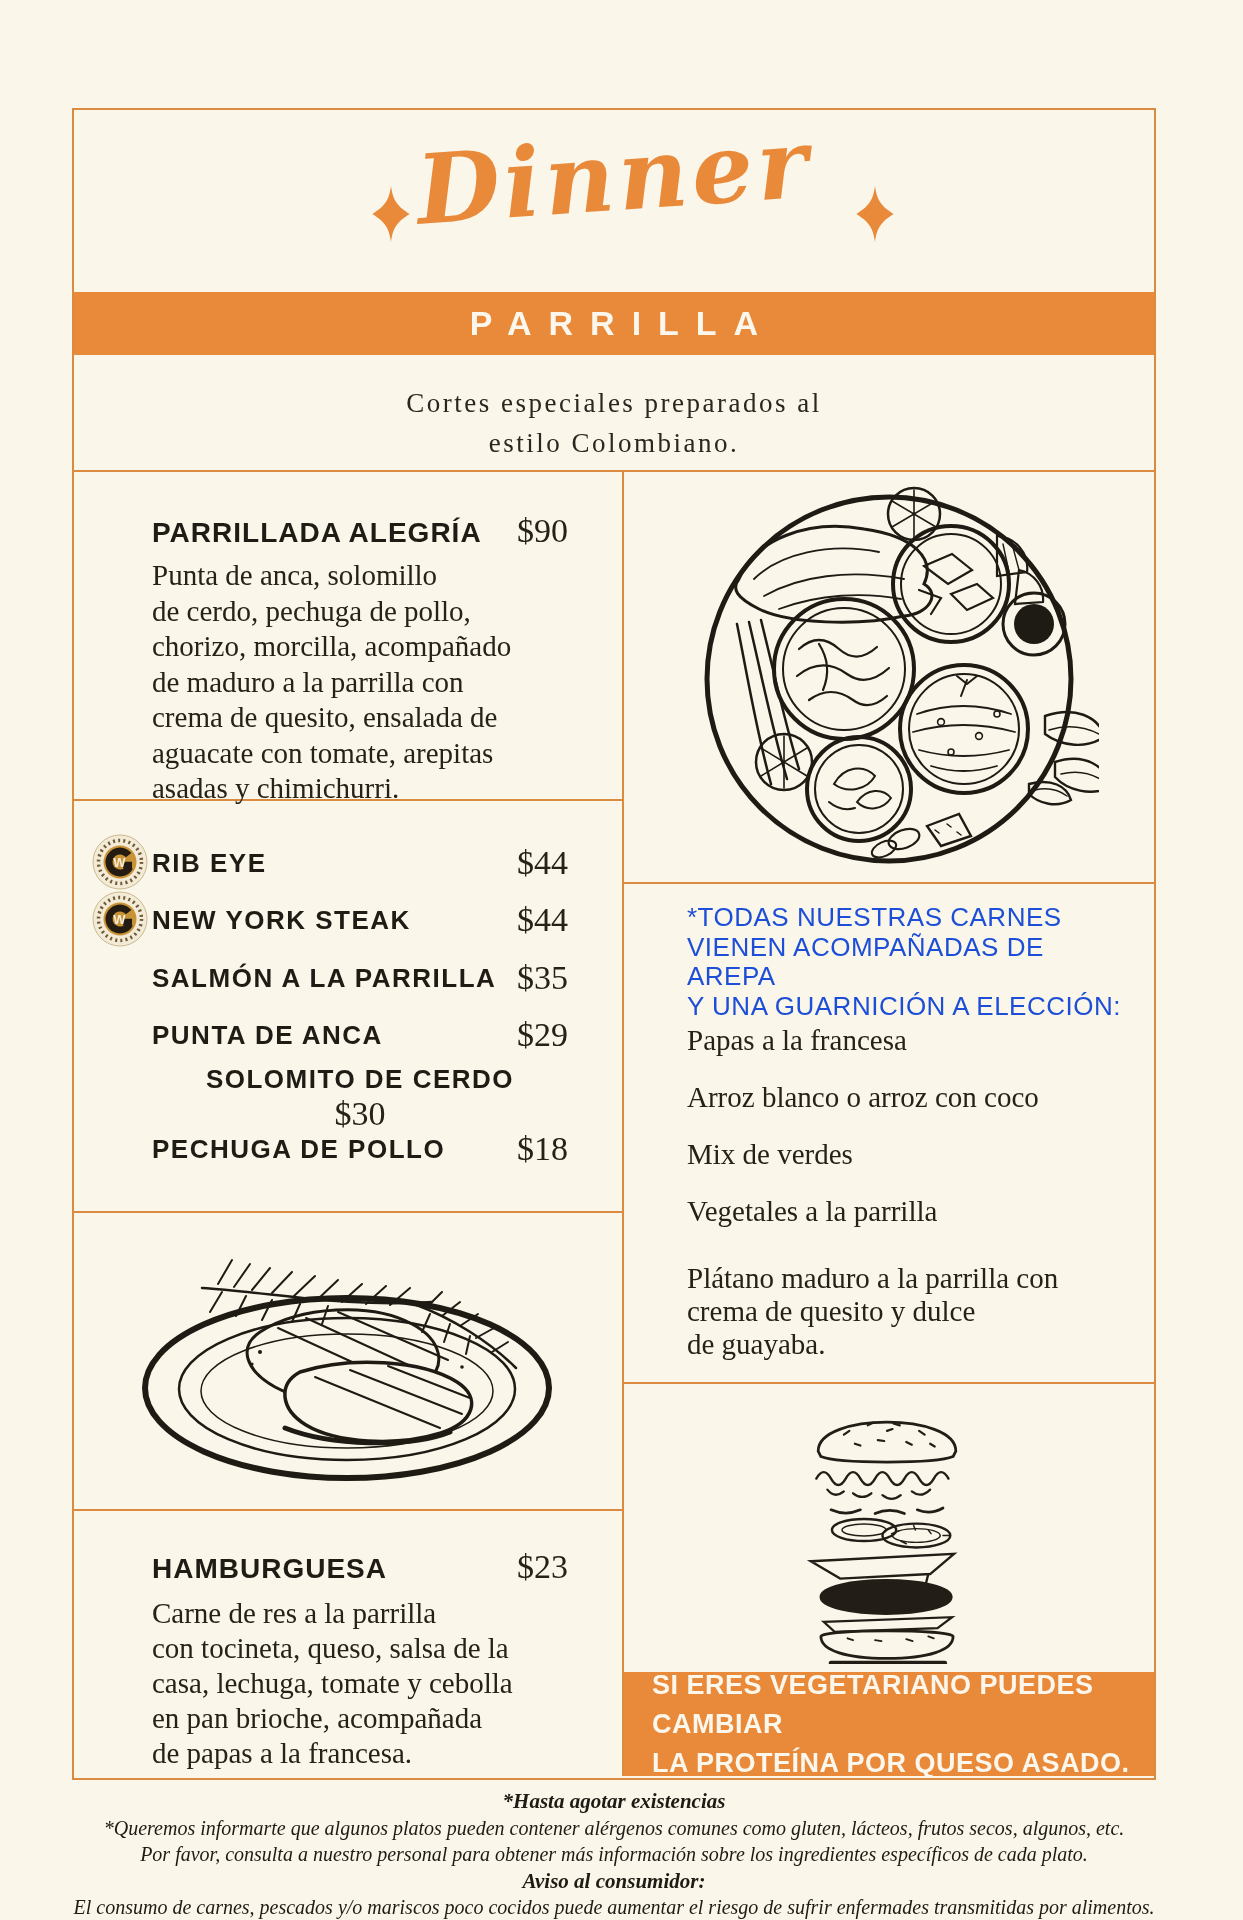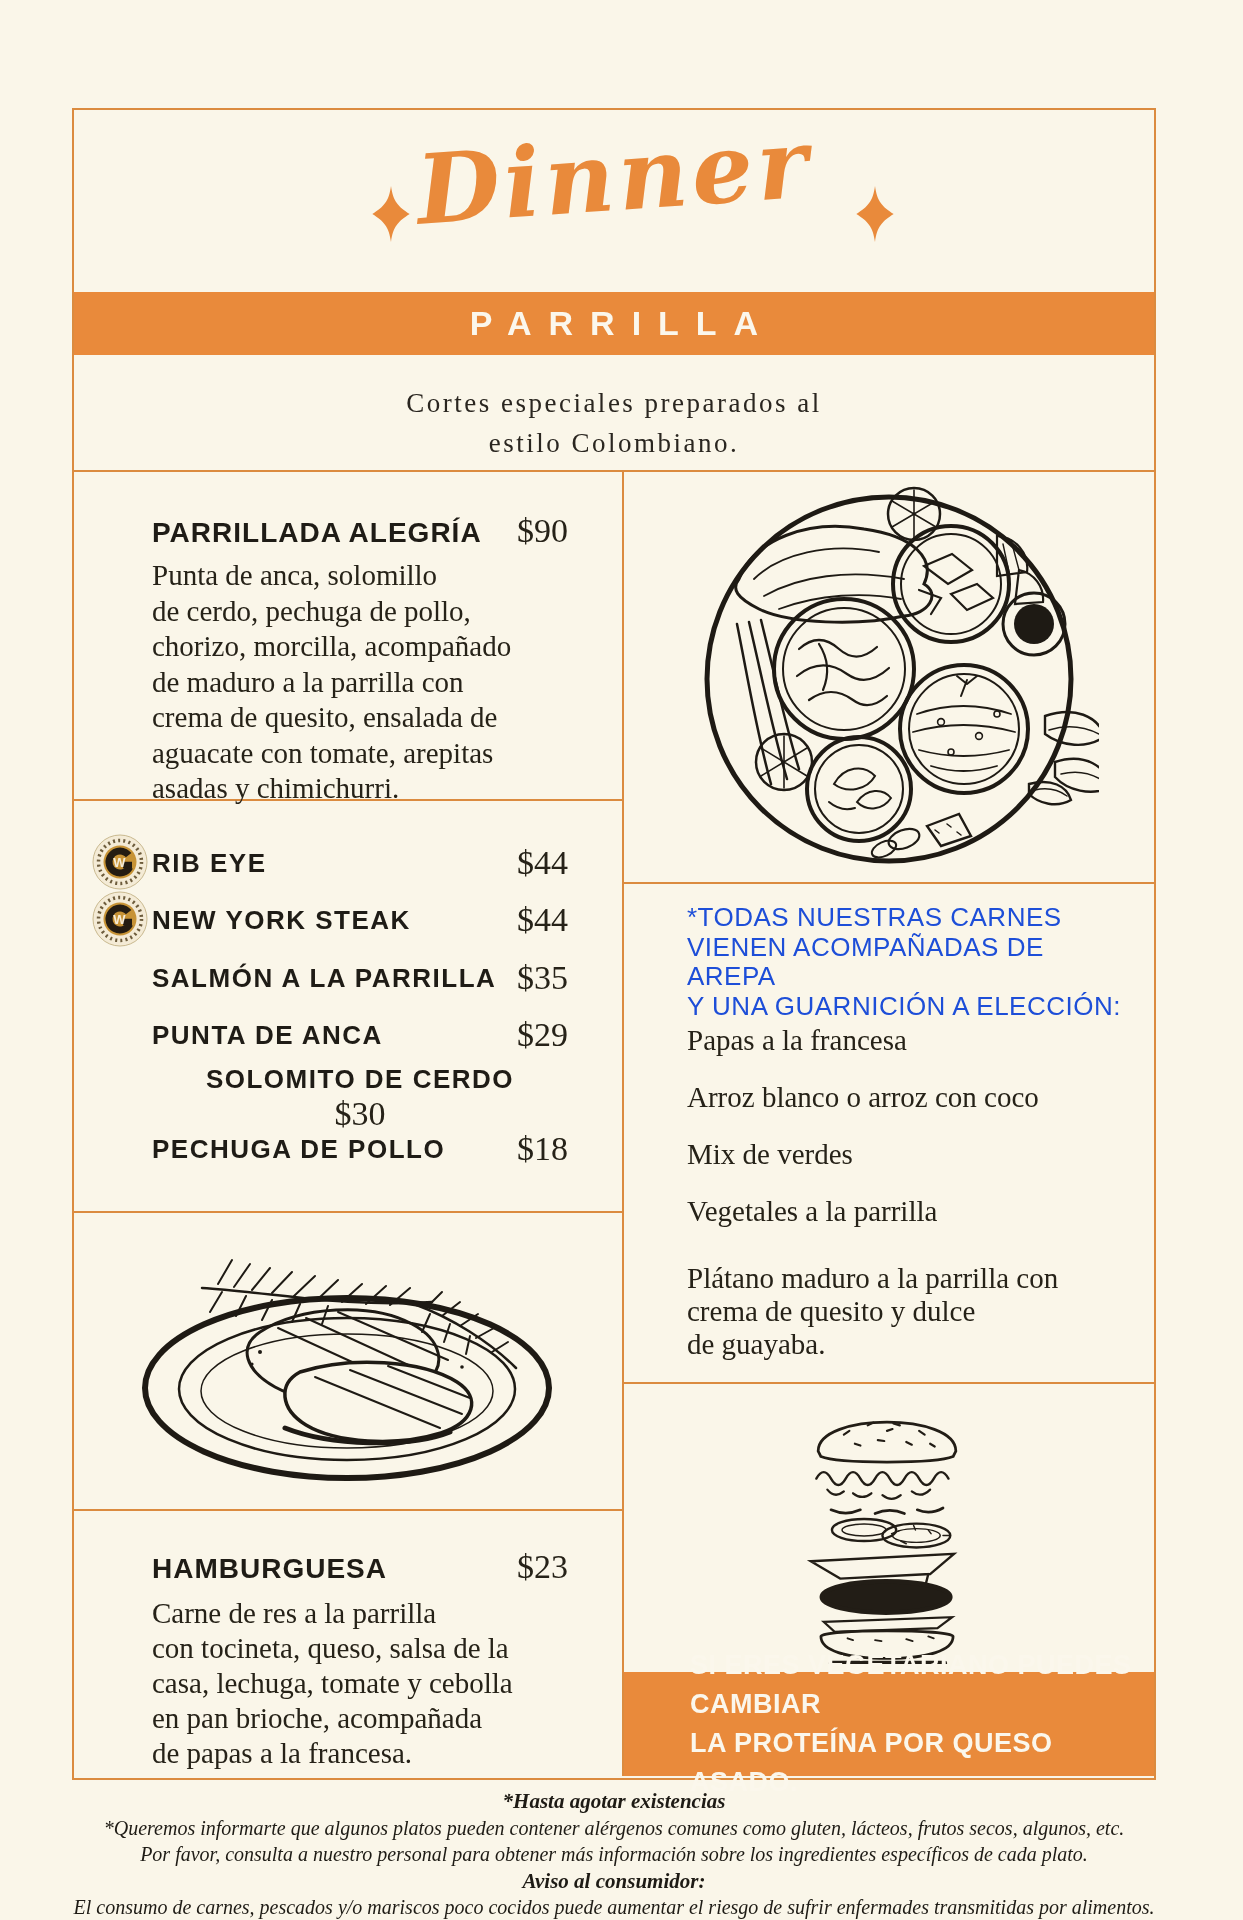--- a/index.html
+++ b/index.html
@@ -32,21 +32,21 @@
   .burger-row{left:152px;top:1548px;width:416px;display:flex;justify-content:space-between;align-items:baseline;}
   .burger-row .item-head{font-size:28px;letter-spacing:1px;}
   .burger-desc{left:152px;top:1596px;width:430px;font-size:29px;line-height:35px;white-space:pre-line;}
   
   .sides-note{left:687px;top:903px;width:450px;font-family:"Liberation Sans",sans-serif;
     font-size:26px;line-height:29.5px;letter-spacing:0.5px;color:#1d4ed8;white-space:pre-line;}
   .side-item{left:687px;width:450px;font-size:29px;line-height:33px;white-space:pre-line;}
   .veg-box{left:624px;top:1672px;width:530px;height:104px;background:#E98A3B;
     display:flex;align-items:center;}
   .veg-text{font-family:"Liberation Sans",sans-serif;font-weight:bold;font-size:27px;
-    line-height:39px;color:#FBF7EC;letter-spacing:0.5px;white-space:pre-line;padding-left:66px;}
+    line-height:39px;color:#FBF7EC;letter-spacing:0.5px;white-space:pre-line;padding-left:28px;}
   
   .footer{left:72px;top:1788px;width:1084px;text-align:center;font-style:italic;color:#1E1B15;}
   .footer div{line-height:26.5px;}
   .f-bold{font-weight:bold;font-size:21px;}
   .f-reg{font-size:20px;}
   svg{display:block;}
 </style>
 </head>
 <body>
 

